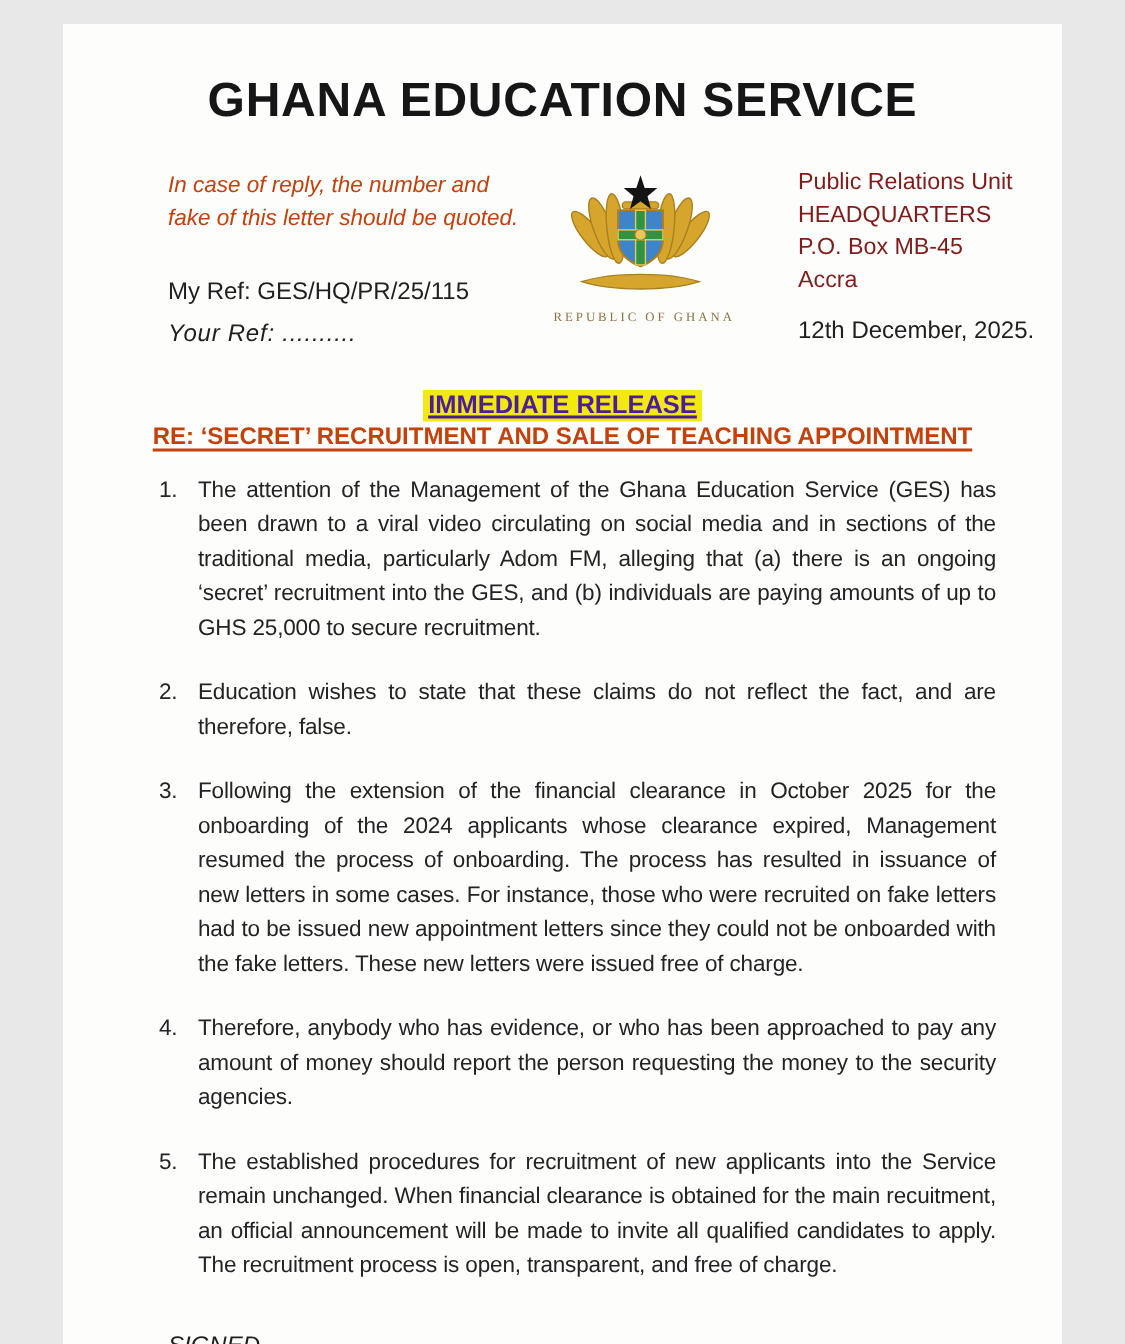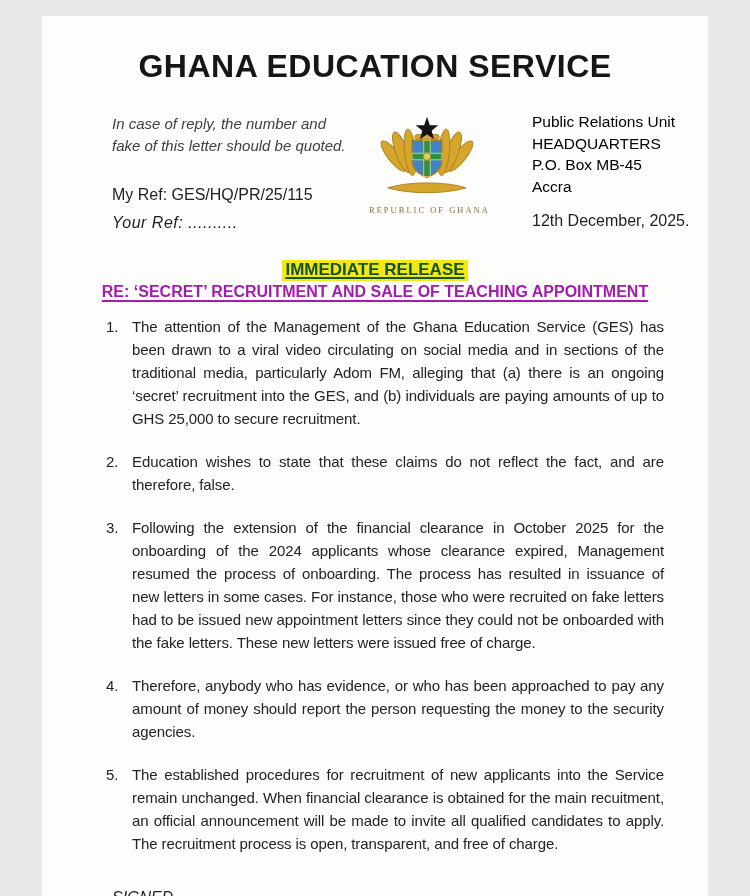--- a/index.html
+++ b/index.html
@@ -15,60 +15,60 @@
   
   .doc-title{
     position:absolute;top:32px;left:0;right:0;
     text-align:center;
     font-size:32px;font-weight:bold;letter-spacing:.5px;
     color:#161616;
   }
   .reply-note{
     position:absolute;left:70px;top:97px;
     font-style:italic;font-size:15px;line-height:22px;
-    color:#404040;
+    color:#c2410c;
   }
   .emblem-wrap{
     position:absolute;left:327px;top:99px;width:116px;
     text-align:center;
   }
   .emblem-caption{
     margin-top:2px;
     font-family:"Liberation Serif","DejaVu Serif",serif;
     font-size:8.5px;letter-spacing:2px;
     color:#8a7342;white-space:nowrap;
   }
   .address-block{
     position:absolute;left:490px;top:95px;
     font-size:15.5px;line-height:21.5px;
-    color:#000000;
+    color:#7f1d1d;
   }
   .my-ref{position:absolute;left:70px;top:170px;font-size:16px;}
   .your-ref{position:absolute;left:70px;top:198px;font-size:16px;letter-spacing:.5px;font-style:italic;}
   .doc-date{position:absolute;left:490px;top:196px;font-size:16px;}
   
   .release-tag-row{position:absolute;top:244px;left:0;right:0;text-align:center;}
   .release-tag{
     display:inline-block;
     background:#f2e816;
     padding:0 3px 1px 3px;
     font-size:17px;font-weight:bold;
     text-decoration:underline;
     text-decoration-thickness:2px;
     text-underline-offset:2px;
-    color:#14532d;
+    color:#4c1d95;
   }
   .subject-row{position:absolute;top:267px;left:0;right:0;text-align:center;}
   .subject{
     display:inline-block;
     font-size:16px;font-weight:bold;
     text-decoration:underline;
     text-decoration-thickness:1.8px;
     text-underline-offset:3px;
-    color:#a21caf;
+    color:#c2410c;
   }
   
   .body-block{
     position:absolute;left:64px;right:44px;top:299px;
   }
   .para{
     position:relative;
     margin-bottom:20px;
     font-size:15px;line-height:23px;letter-spacing:-0.1px;
     color:#232323;

